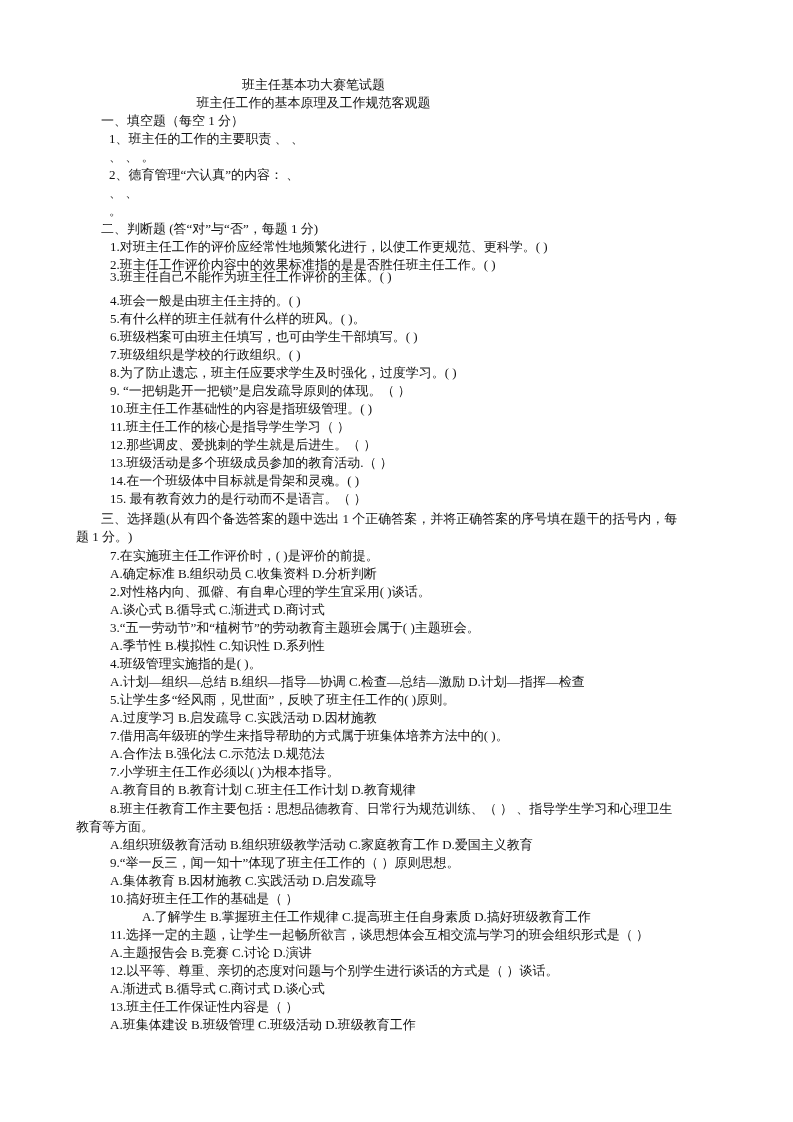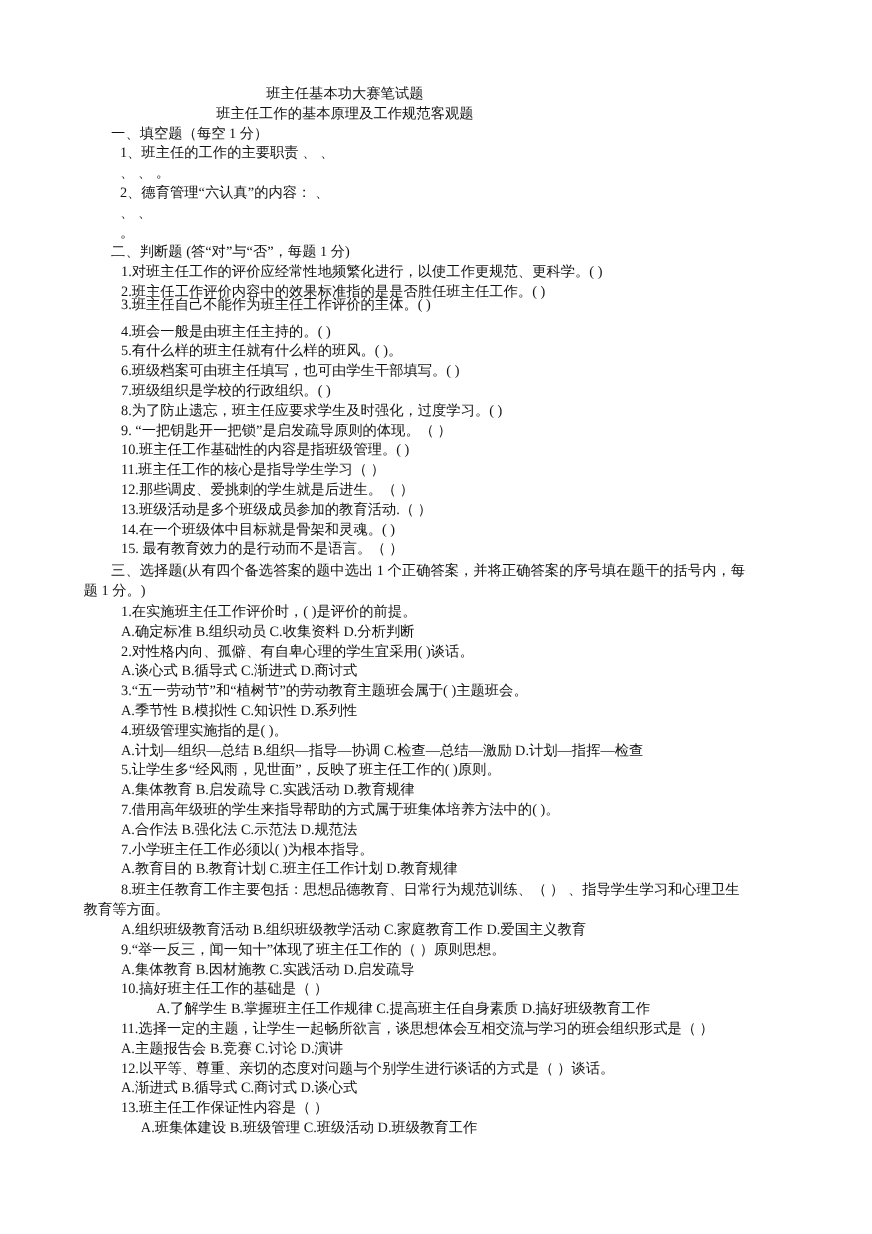--- a/index.html
+++ b/index.html
@@ -36,40 +36,40 @@
   <div class="line" style="left:110px; top:400px;">10.班主任工作基础性的内容是指班级管理。( )</div>
   <div class="line" style="left:110px; top:418px;">11.班主任工作的核心是指导学生学习（ ）</div>
   <div class="line" style="left:110px; top:436px;">12.那些调皮、爱挑刺的学生就是后进生。（ ）</div>
   <div class="line" style="left:110px; top:454px;">13.班级活动是多个班级成员参加的教育活动.（ ）</div>
   <div class="line" style="left:110px; top:472px;">14.在一个班级体中目标就是骨架和灵魂。( )</div>
   <div class="line" style="left:110px; top:490px;">15. 最有教育效力的是行动而不是语言。（ ）</div>
 
   <div class="line" style="left:101px; top:510px;">三、选择题(从有四个备选答案的题中选出 1 个正确答案，并将正确答案的序号填在题干的括号内，每</div>
   <div class="line" style="left:76px; top:528px;">题 1 分。)</div>
 
-  <div class="line" style="left:110px; top:547px;">1.在实施班主任工作评价时，( )是评价的前提。</div>
+  <div class="line" style="left:110px; top:547px;">7.在实施班主任工作评价时，( )是评价的前提。</div>
   <div class="line" style="left:110px; top:565px;">A.确定标准  B.组织动员  C.收集资料  D.分析判断</div>
   <div class="line" style="left:110px; top:583px;">2.对性格内向、孤僻、有自卑心理的学生宜采用( )谈话。</div>
   <div class="line" style="left:110px; top:601px;">A.谈心式  B.循导式  C.渐进式  D.商讨式</div>
   <div class="line" style="left:110px; top:619px;">3.“五一劳动节”和“植树节”的劳动教育主题班会属于( )主题班会。</div>
   <div class="line" style="left:110px; top:637px;">A.季节性  B.模拟性  C.知识性  D.系列性</div>
   <div class="line" style="left:110px; top:655px;">4.班级管理实施指的是( )。</div>
   <div class="line" style="left:110px; top:673px;">A.计划—组织—总结  B.组织—指导—协调  C.检查—总结—激励  D.计划—指挥—检查</div>
   <div class="line" style="left:110px; top:691px;">5.让学生多“经风雨，见世面”，反映了班主任工作的( )原则。</div>
-  <div class="line" style="left:110px; top:709px;">A.集体教育  B.启发疏导  C.实践活动  D.教育规律</div>
+  <div class="line" style="left:110px; top:709px;">A.过度学习  B.启发疏导  C.实践活动  D.因材施教</div>
   <div class="line" style="left:110px; top:727px;">7.借用高年级班的学生来指导帮助的方式属于班集体培养方法中的( )。</div>
   <div class="line" style="left:110px; top:745px;">A.合作法  B.强化法  C.示范法  D.规范法</div>
   <div class="line" style="left:110px; top:763px;">7.小学班主任工作必须以( )为根本指导。</div>
   <div class="line" style="left:110px; top:781px;">A.教育目的  B.教育计划  C.班主任工作计划  D.教育规律</div>
   <div class="line" style="left:110px; top:800px;">8.班主任教育工作主要包括：思想品德教育、日常行为规范训练、（ ） 、指导学生学习和心理卫生</div>
   <div class="line" style="left:76px; top:818px;">教育等方面。</div>
   <div class="line" style="left:110px; top:836px;">A.组织班级教育活动  B.组织班级教学活动  C.家庭教育工作  D.爱国主义教育</div>
   <div class="line" style="left:110px; top:854px;">9.“举一反三，闻一知十”体现了班主任工作的（ ）原则思想。</div>
   <div class="line" style="left:110px; top:872px;">A.集体教育  B.因材施教  C.实践活动  D.启发疏导</div>
   <div class="line" style="left:110px; top:890px;">10.搞好班主任工作的基础是（ ）</div>
   <div class="line" style="left:110px; top:908px;margin-left:32px;">A.了解学生  B.掌握班主任工作规律  C.提高班主任自身素质  D.搞好班级教育工作</div>
   <div class="line" style="left:110px; top:926px;">11.选择一定的主题，让学生一起畅所欲言，谈思想体会互相交流与学习的班会组织形式是（ ）</div>
   <div class="line" style="left:110px; top:944px;">A.主题报告会  B.竞赛  C.讨论  D.演讲</div>
   <div class="line" style="left:110px; top:962px;">12.以平等、尊重、亲切的态度对问题与个别学生进行谈话的方式是（ ）谈话。</div>
   <div class="line" style="left:110px; top:980px;">A.渐进式  B.循导式  C.商讨式  D.谈心式</div>
   <div class="line" style="left:110px; top:998px;">13.班主任工作保证性内容是（ ）</div>
-  <div class="line" style="left:128px; top:1016px;">A.班集体建设  B.班级管理  C.班级活动  D.班级教育工作</div>
+  <div class="line" style="left:110px; top:1016px;">A.班集体建设  B.班级管理  C.班级活动  D.班级教育工作</div>
 </div>
 
 </body></html>

